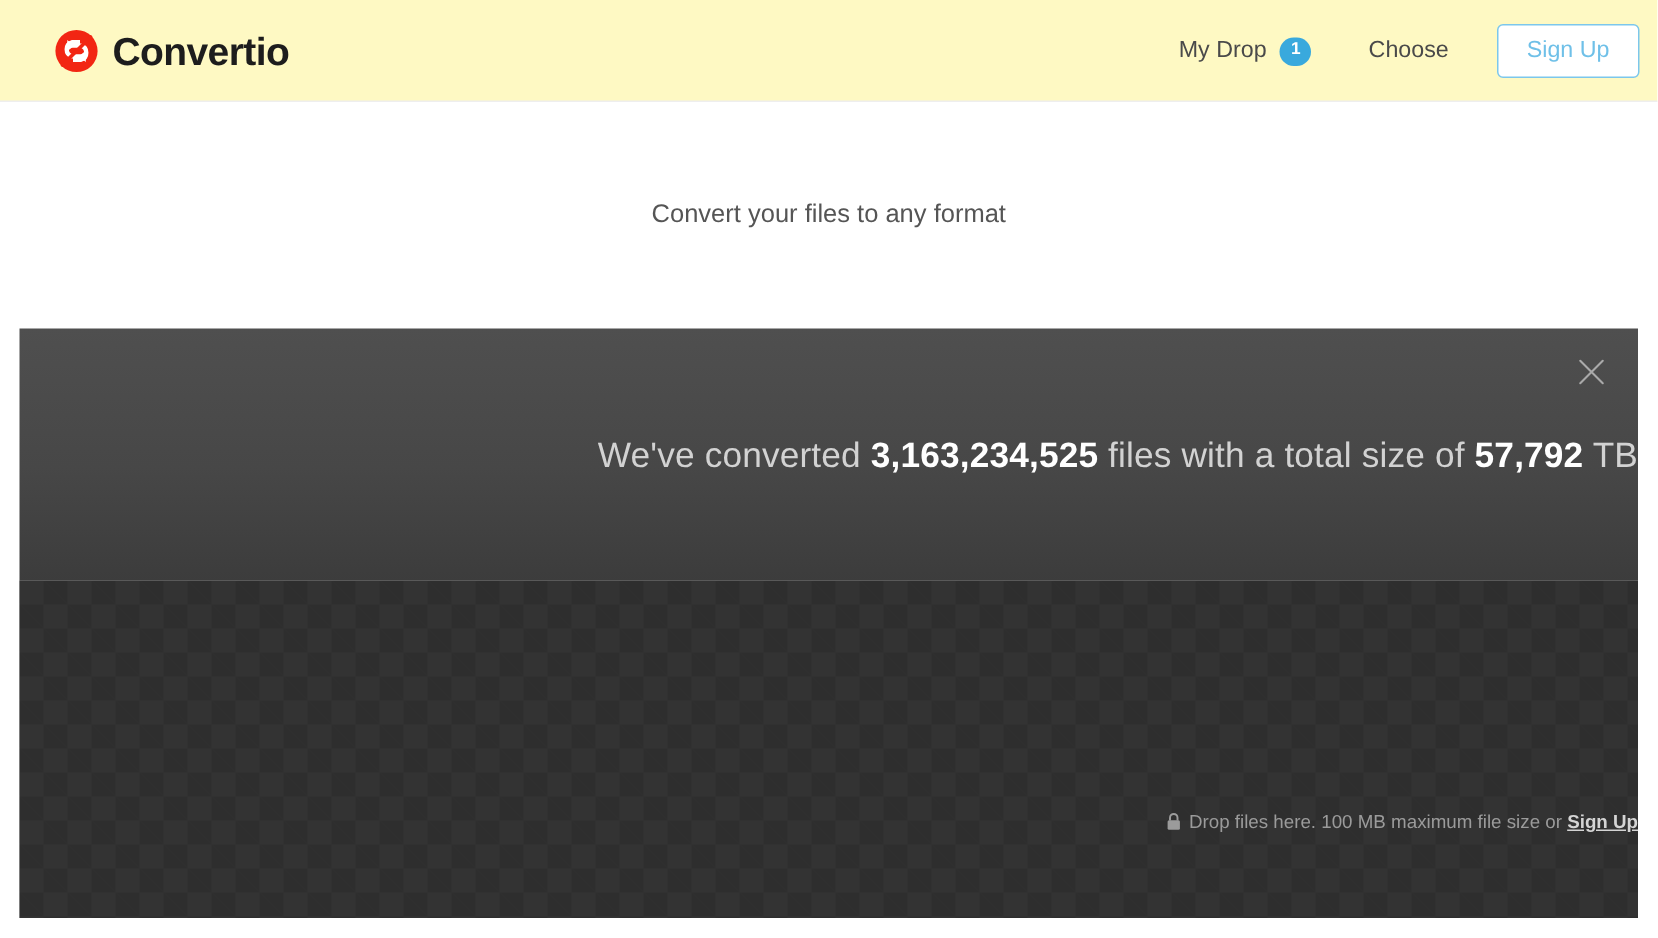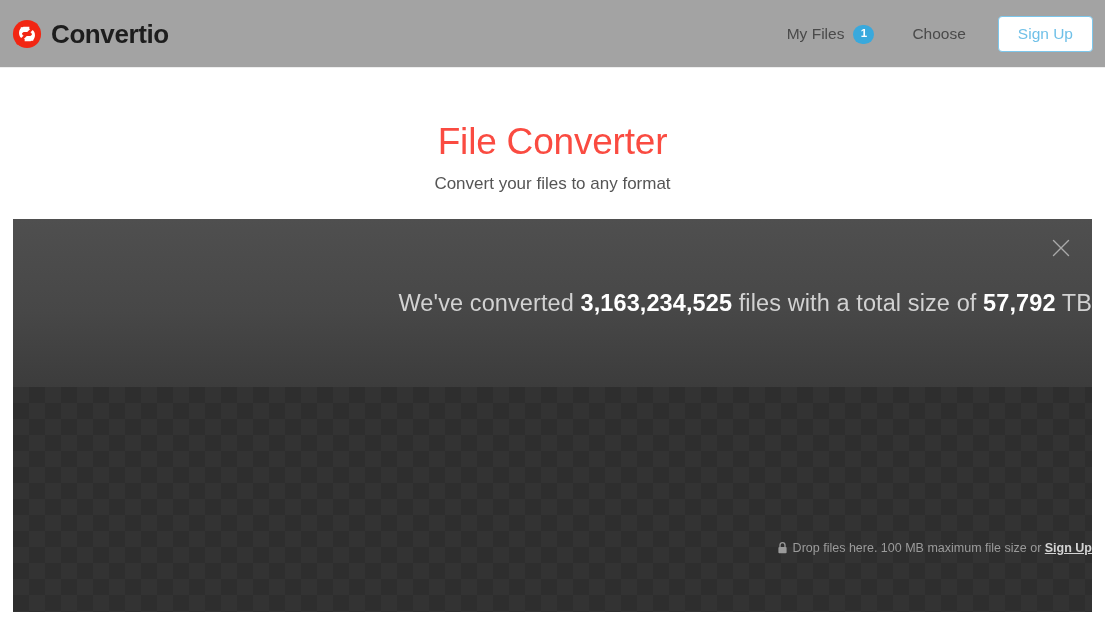--- a/index.html
+++ b/index.html
@@ -19,24 +19,25 @@
     width: 1105px;
     height: 625px;
     background: #ffffff;
   }
 
   
   .header {
     position: relative;
     height: 68px;
     width: 100%;
-    background: #a3a3a3;
+    background: #fef9c3;
     border-bottom: 1px solid #eeeeee;
     display: flex;
     align-items: center;
+    padding-left: 24px;
   }
 
   .brand {
     display: flex;
     align-items: center;
     margin-left: 12px;
     cursor: pointer;
   }
 
   .brand-mark {
@@ -298,31 +299,30 @@
         <path d="M9.4 8.2 L14.4 12.2 L9.4 16.2 Z" fill="#ffffff"></path>
         <path d="M22.6 23.8 L17.6 19.8 L22.6 15.8 Z" fill="#ffffff"></path>
         <path d="M6 26 L26 6" stroke="#f22613" stroke-width="2.6" stroke-linecap="round"></path>
       </svg>
       <span class="brand-name">Convertio</span>
     </div>
 
 
     <div class="header-right">
       <div class="myfiles">
-        <span>My Files</span>
+        <span>My Drop</span>
         <span class="badge">1</span>
       </div>
       <div class="login">Choose</div>
       <div class="signup-btn">Sign Up</div>
     </div>
 
   </div>
 
   <div class="hero">
-    <h1 class="hero-title">File Converter</h1>
     <div class="hero-sub">Convert your files to any format</div>
   </div>
 
   <div class="banner">
     <div class="banner-text">
       <span>We've converted </span><b>3,163,234,525</b><span> files with a total size of </span><b>57,792</b><span> TB</span>
     </div>
     <svg class="banner-close" viewBox="0 0 24 24">
       <path d="M4.5 4.5 L19.5 19.5 M19.5 4.5 L4.5 19.5" stroke="#c9c9c9" stroke-width="1.4" stroke-linecap="round"></path>
     </svg>

